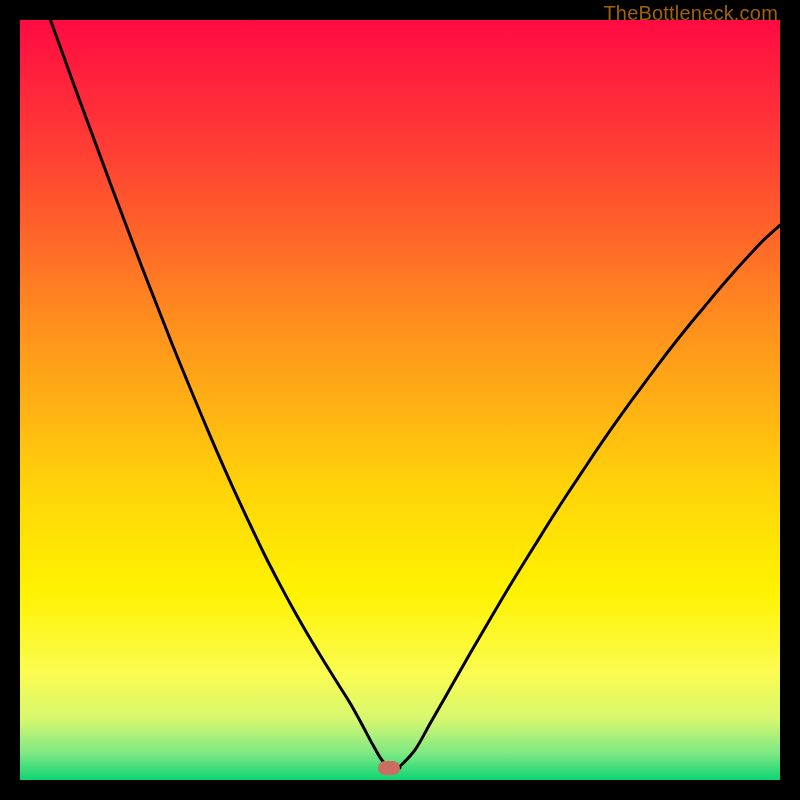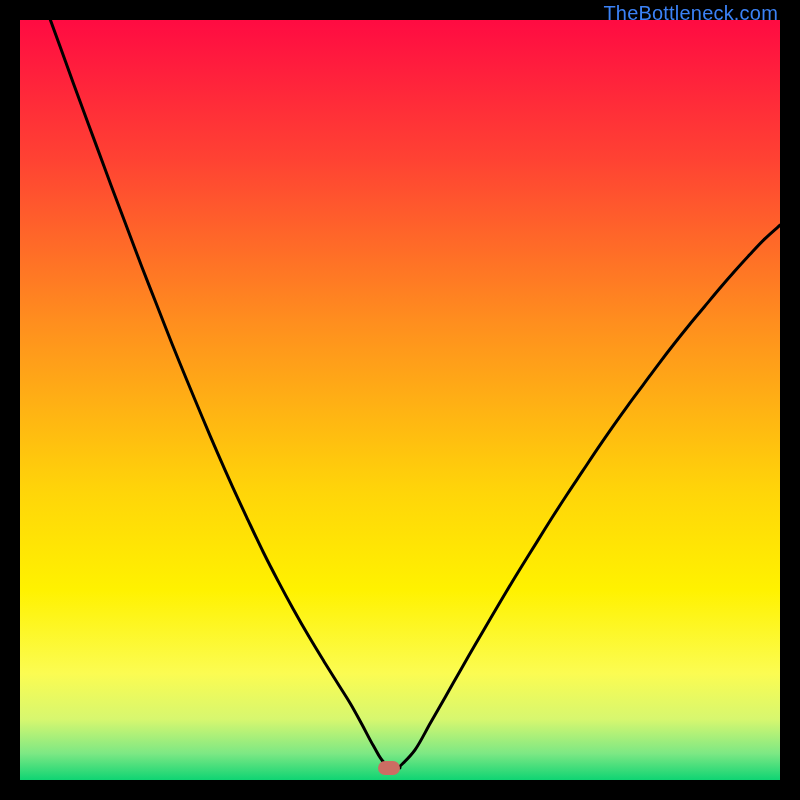--- a/index.html
+++ b/index.html
@@ -22,21 +22,21 @@
     left: 20px;
     top: 20px;
     width: 760px;
     height: 760px;
     overflow: hidden;
   }
   .watermark {
     position: absolute;
     top: 2px;
     right: 22px;
-    color: #3b82f6;
+    color: #a16207;
     font-size: 20px;
     font-weight: 500;
     letter-spacing: 0.2px;
     z-index: 20;
   }
   .marker {
     position: absolute;
     width: 22px;
     height: 14px;
     border-radius: 7px;

